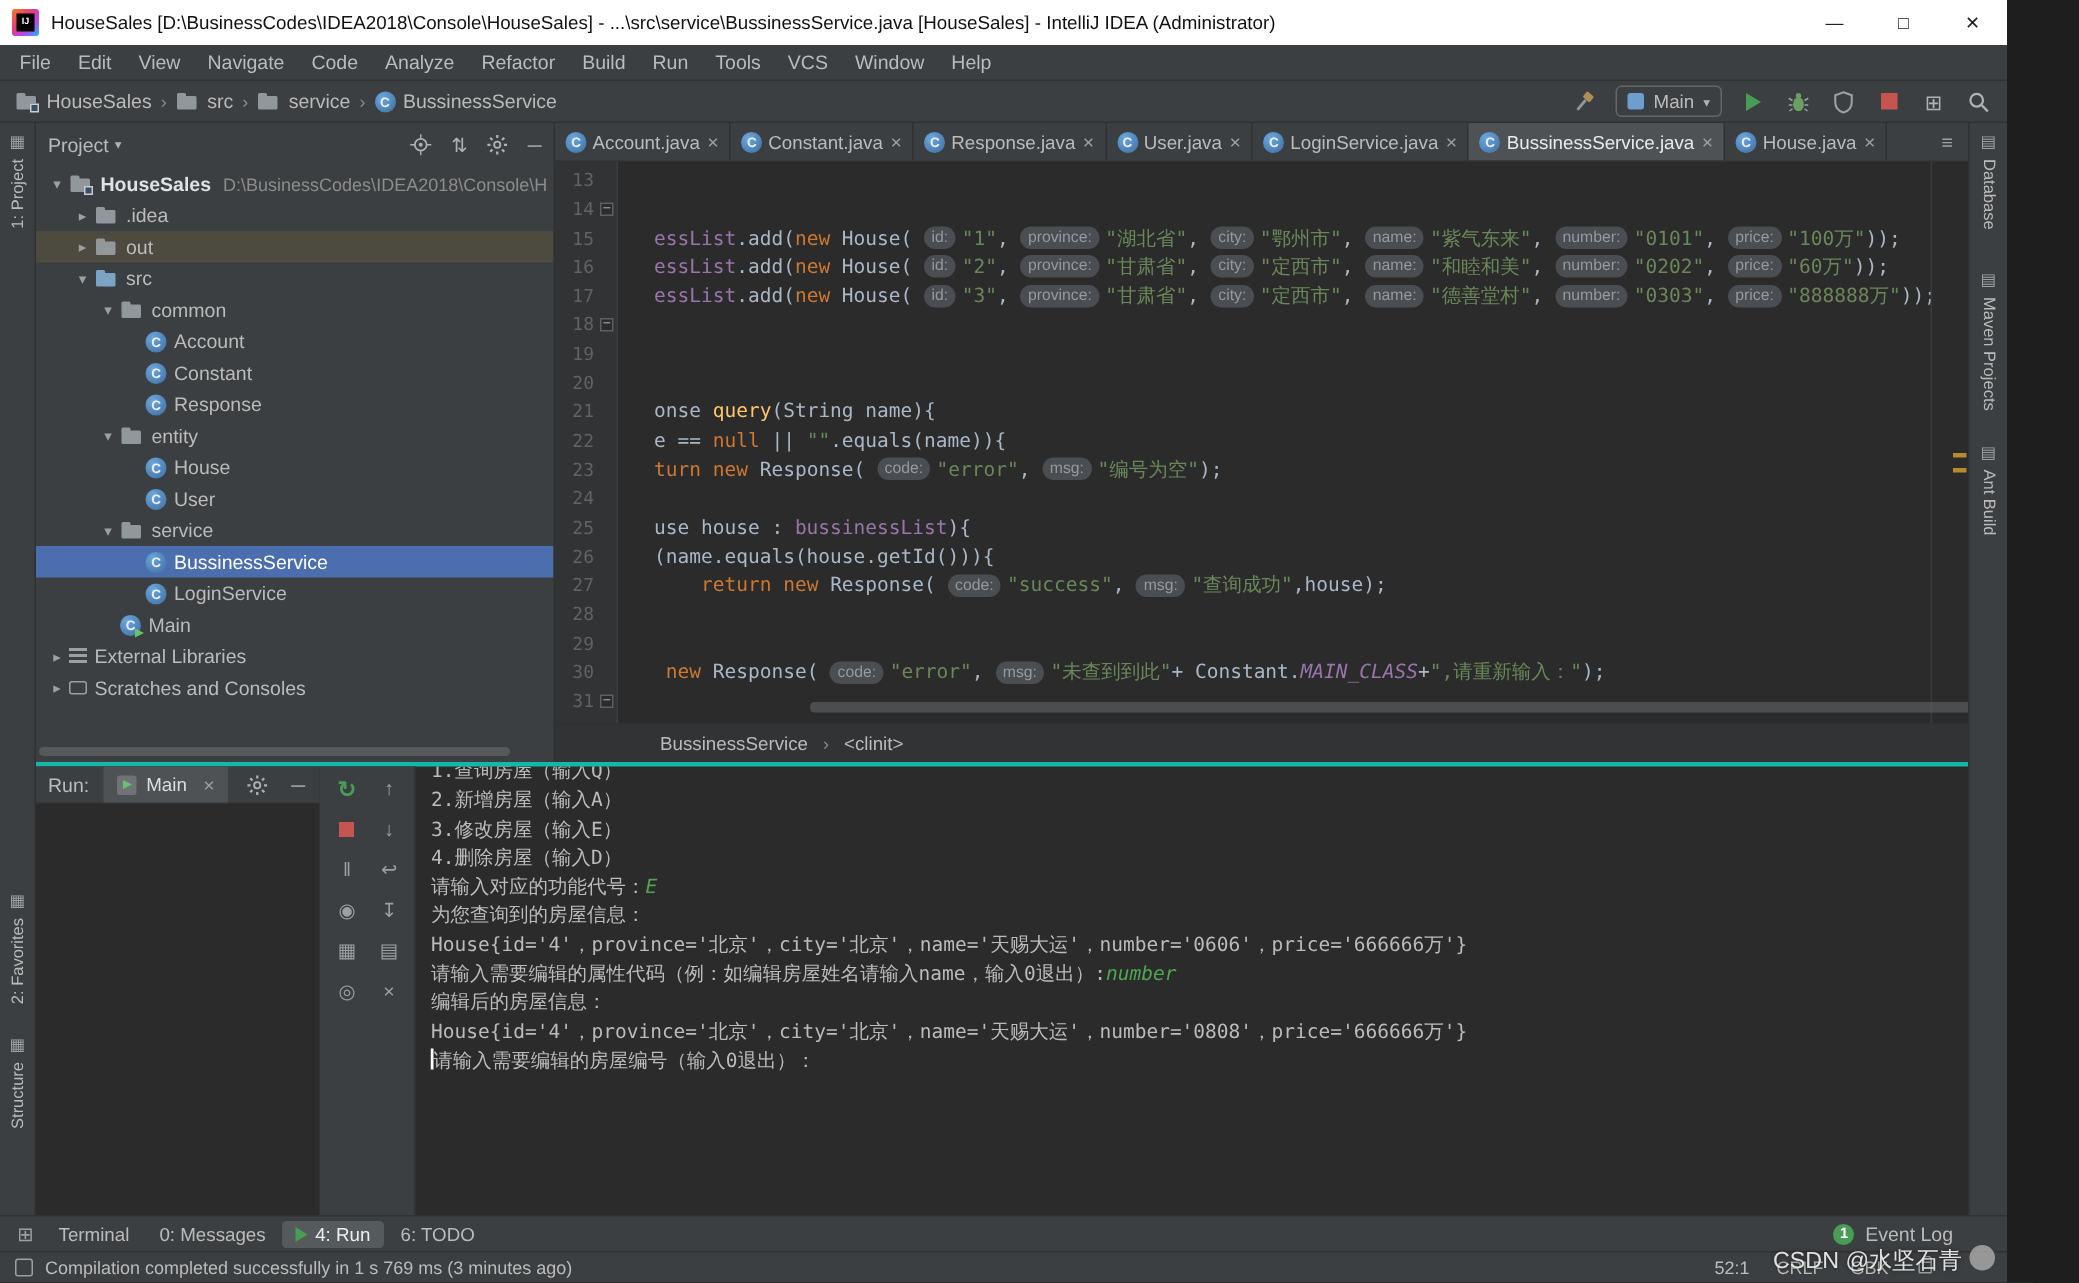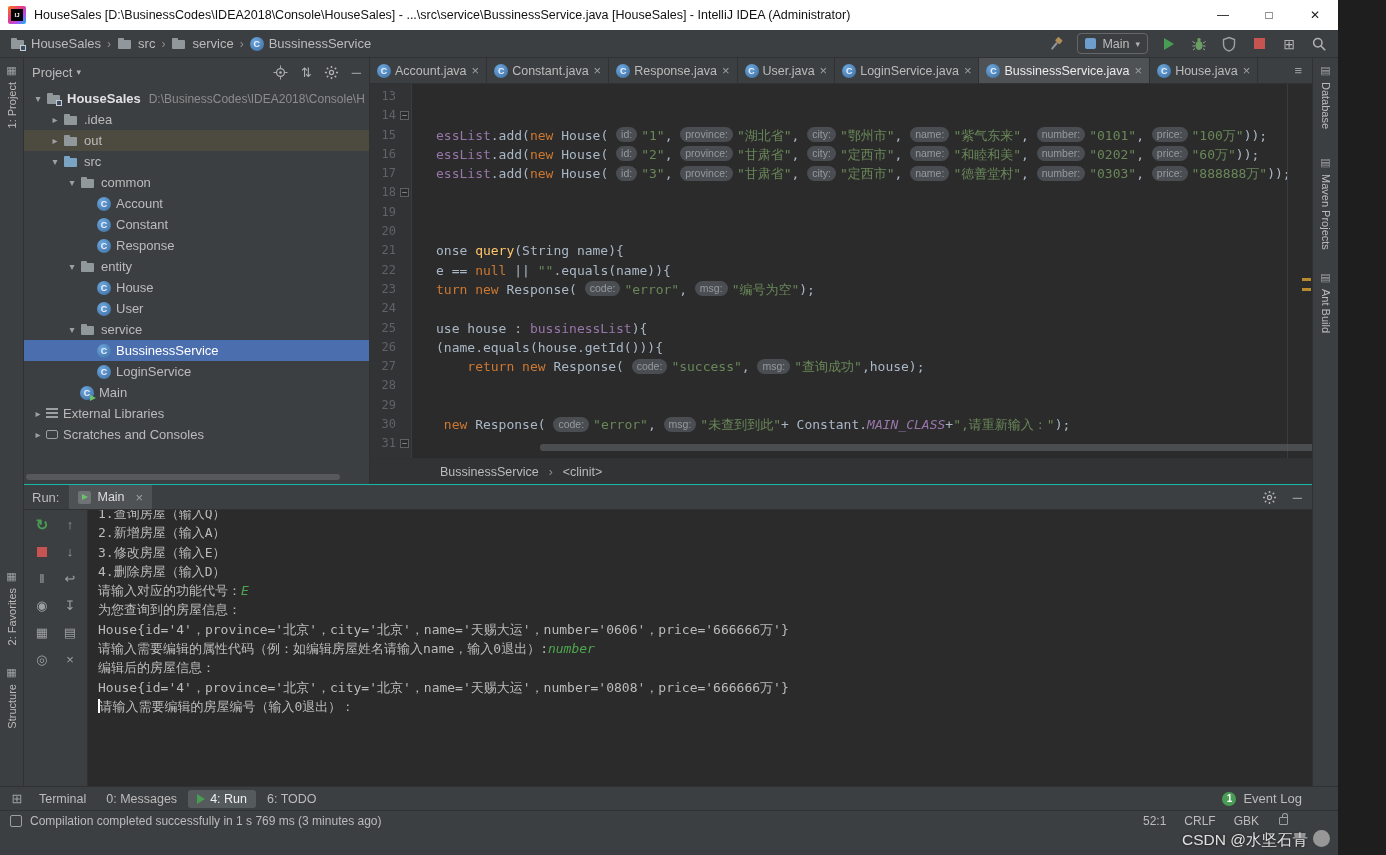--- a/index.html
+++ b/index.html
@@ -92,21 +92,21 @@
 .seg-m{color:#ffc66b}
 .seg-c{color:#9876aa;font-style:italic}
 .seg-h{display:inline-block;background:#4a4e52;color:#969a9e;border-radius:8px;padding:0 5px;margin-right:4px;font-size:10.5px;line-height:15px;font-family:"Liberation Sans",sans-serif;vertical-align:1.5px}
 .margin-guide{position:absolute;left:917px;top:0;bottom:0;width:1px;background:#393c3e}
 .stripe-mark{position:absolute;right:1px;width:9px;height:3px;background:#b88a2e}
 .m1{top:194px}.m2{top:204px}
 .ed-hscroll{position:absolute;left:170px;bottom:7px;width:780px;height:7px;border-radius:3px;background:#616466;opacity:.6}
 .ed-breadcrumb{height:26px;flex:none;background:#313335;border-top:1px solid #2f3133;display:flex;align-items:center;gap:10px;padding-left:70px;font-size:12.5px;color:#bbb}
 
 
-.run-panel{flex:1;min-height:0;display:flex;flex-direction:column;background:#2b2b2b;border-top:1px solid #14b8a6}
+.run-panel{flex:1;min-height:0;display:flex;flex-direction:row;background:#2b2b2b;border-top:3px solid #14b8a6}
 .run-header{height:25px;flex:none;background:#3c3f41;border-bottom:1px solid #2f3133;display:flex;align-items:center;gap:10px;padding-left:8px}
 .run-tab{display:flex;align-items:center;gap:6px;background:#4e5254;height:100%;padding:0 9px;font-size:12.5px;color:#ddd}
 .run-tab-icon{width:13px;height:13px;background:#6f7375;border-radius:2px;position:relative}
 .run-tab-icon::after{content:"";position:absolute;left:3.5px;top:3px;border-left:6px solid #67c26b;border-top:3.5px solid transparent;border-bottom:3.5px solid transparent}
 .run-header-right{margin-left:auto;display:flex;align-items:center;gap:14px;padding-right:10px;color:#afb1b3}
 .run-header-right svg{width:15px;height:15px}
 .run-body{flex:1;min-height:0;display:flex}
 .run-toolbar{width:64px;flex:none;background:#3c3f41;border-right:1px solid #2f3133;display:flex;padding:6px 0 0 4px}
 .rt-col{width:28px;display:flex;flex-direction:column;align-items:center;gap:10px}
 .rt-ic{width:17px;height:17px;display:flex;align-items:center;justify-content:center;color:#9da0a3;font-size:13px}
@@ -143,20 +143,35 @@
         <span class="logo-inner">IJ</span>
       </span>
     <span class="title-text">HouseSales [D:\BusinessCodes\IDEA2018\Console\HouseSales] - ...\src\service\BussinessService.java [HouseSales] - IntelliJ IDEA (Administrator)</span>
     <span class="win-controls">
       <span class="win-btn">—</span>
       <span class="win-btn">□</span>
       <span class="win-btn">✕</span>
     </span>
   </div>
 
+  <div class="menubar" id="menubar">
+      <span class="menu-item">File</span>
+      <span class="menu-item">Edit</span>
+      <span class="menu-item">View</span>
+      <span class="menu-item">Navigate</span>
+      <span class="menu-item">Code</span>
+      <span class="menu-item">Analyze</span>
+      <span class="menu-item">Refactor</span>
+      <span class="menu-item">Build</span>
+      <span class="menu-item">Run</span>
+      <span class="menu-item">Tools</span>
+      <span class="menu-item">VCS</span>
+      <span class="menu-item">Window</span>
+      <span class="menu-item">Help</span>
+    </div>
 
   <div class="toolbar">
     <div class="crumbs" id="toolbar-crumbs">
         <span class="crumb">
           <span class="t-ic ic-project">
             <span class="proj-badge"></span>
           </span>
           <span class="crumb-label">HouseSales</span>
         </span>
         <span class="crumb-sep">›</span>

